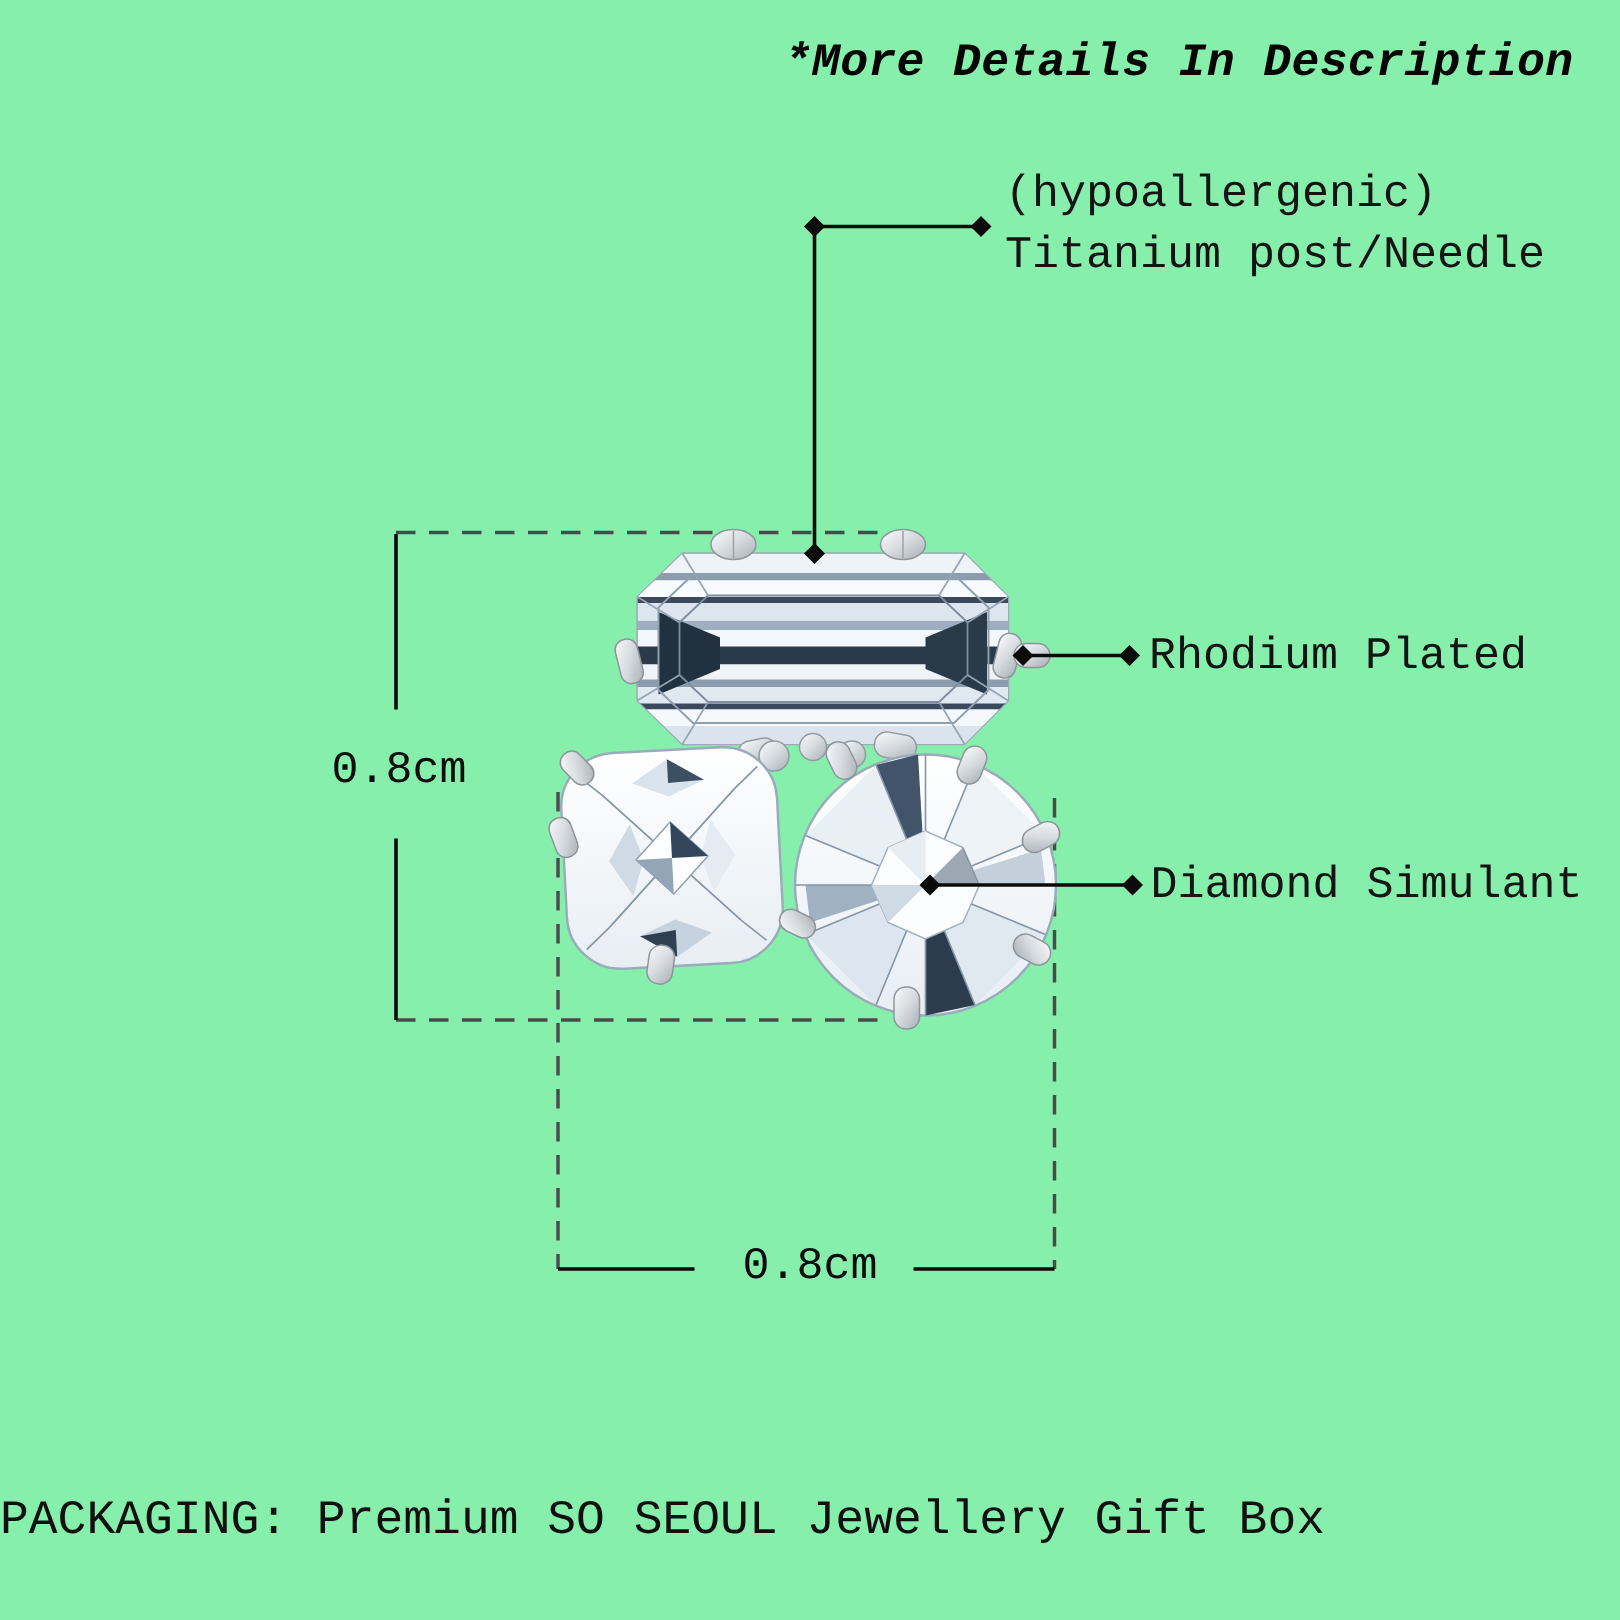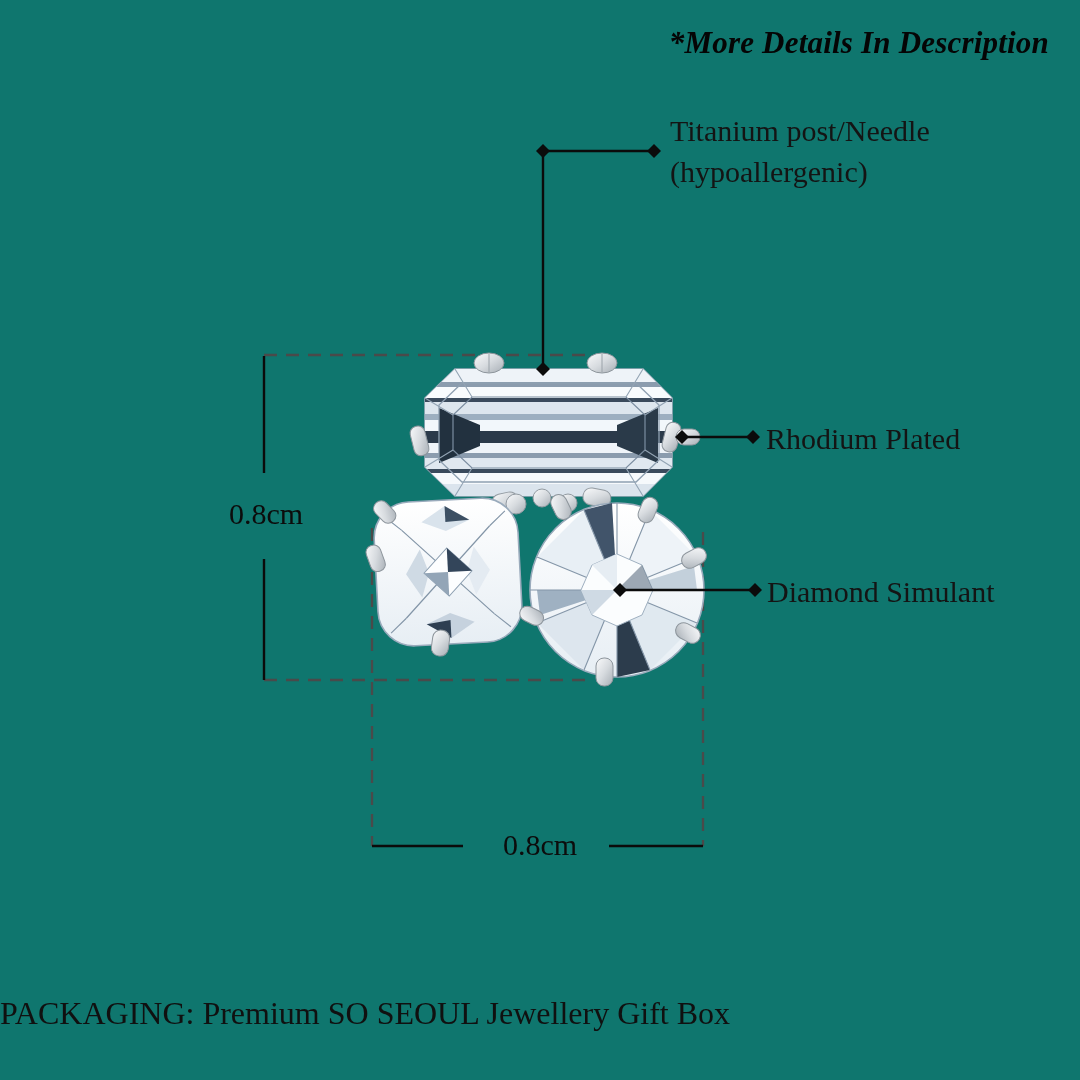--- a/index.html
+++ b/index.html
@@ -1,18 +1,18 @@
 <!DOCTYPE html>
 <html><head>
 <meta charset="utf-8">
 <style>
   html,body{margin:0;padding:0;background:#ffffff;}
   .canvas{
-    position:relative;width:1080px;height:1080px;background:#0f766e;
-    font-family:Liberation Serif, serif;color:#0f0f0f;overflow:hidden;
+    position:relative;width:1080px;height:1080px;background:#86efac;
+    font-family:Liberation Mono, monospace;color:#0f0f0f;overflow:hidden;
   }
   svg.art{position:absolute;left:0;top:0;width:1080px;height:1080px;}
   .txt{position:absolute;white-space:nowrap;}
   .note{
     right:31px;top:25px;font-size:31px;font-weight:700;font-style:italic;
     color:#050505;letter-spacing:0.2px;
   }
   .label{font-size:30px;color:#141414;line-height:41px;}
   .label-post{left:670px;top:110px;}
   .label-rhodium{left:766px;top:418px;}
@@ -159,22 +159,22 @@
       <use href="#mk" transform="translate(682,437)"></use>
       <use href="#mk" transform="translate(753,437)"></use>
       <use href="#mk" transform="translate(620,590)"></use>
       <use href="#mk" transform="translate(755,590)"></use>
     </g>
   </svg>
 
   <div class="txt note">*More Details In Description</div>
 
   <div class="txt label label-post">
+    <div>(hypoallergenic)</div>
     <div>Titanium post/Needle</div>
-    <div>(hypoallergenic)</div>
   </div>
 
   <div class="txt label label-rhodium">Rhodium Plated</div>
 
   <div class="txt label label-simulant">Diamond Simulant</div>
 
   <div class="txt measure measure-h">0.8cm</div>
 
   <div class="txt measure measure-w">0.8cm</div>
 

